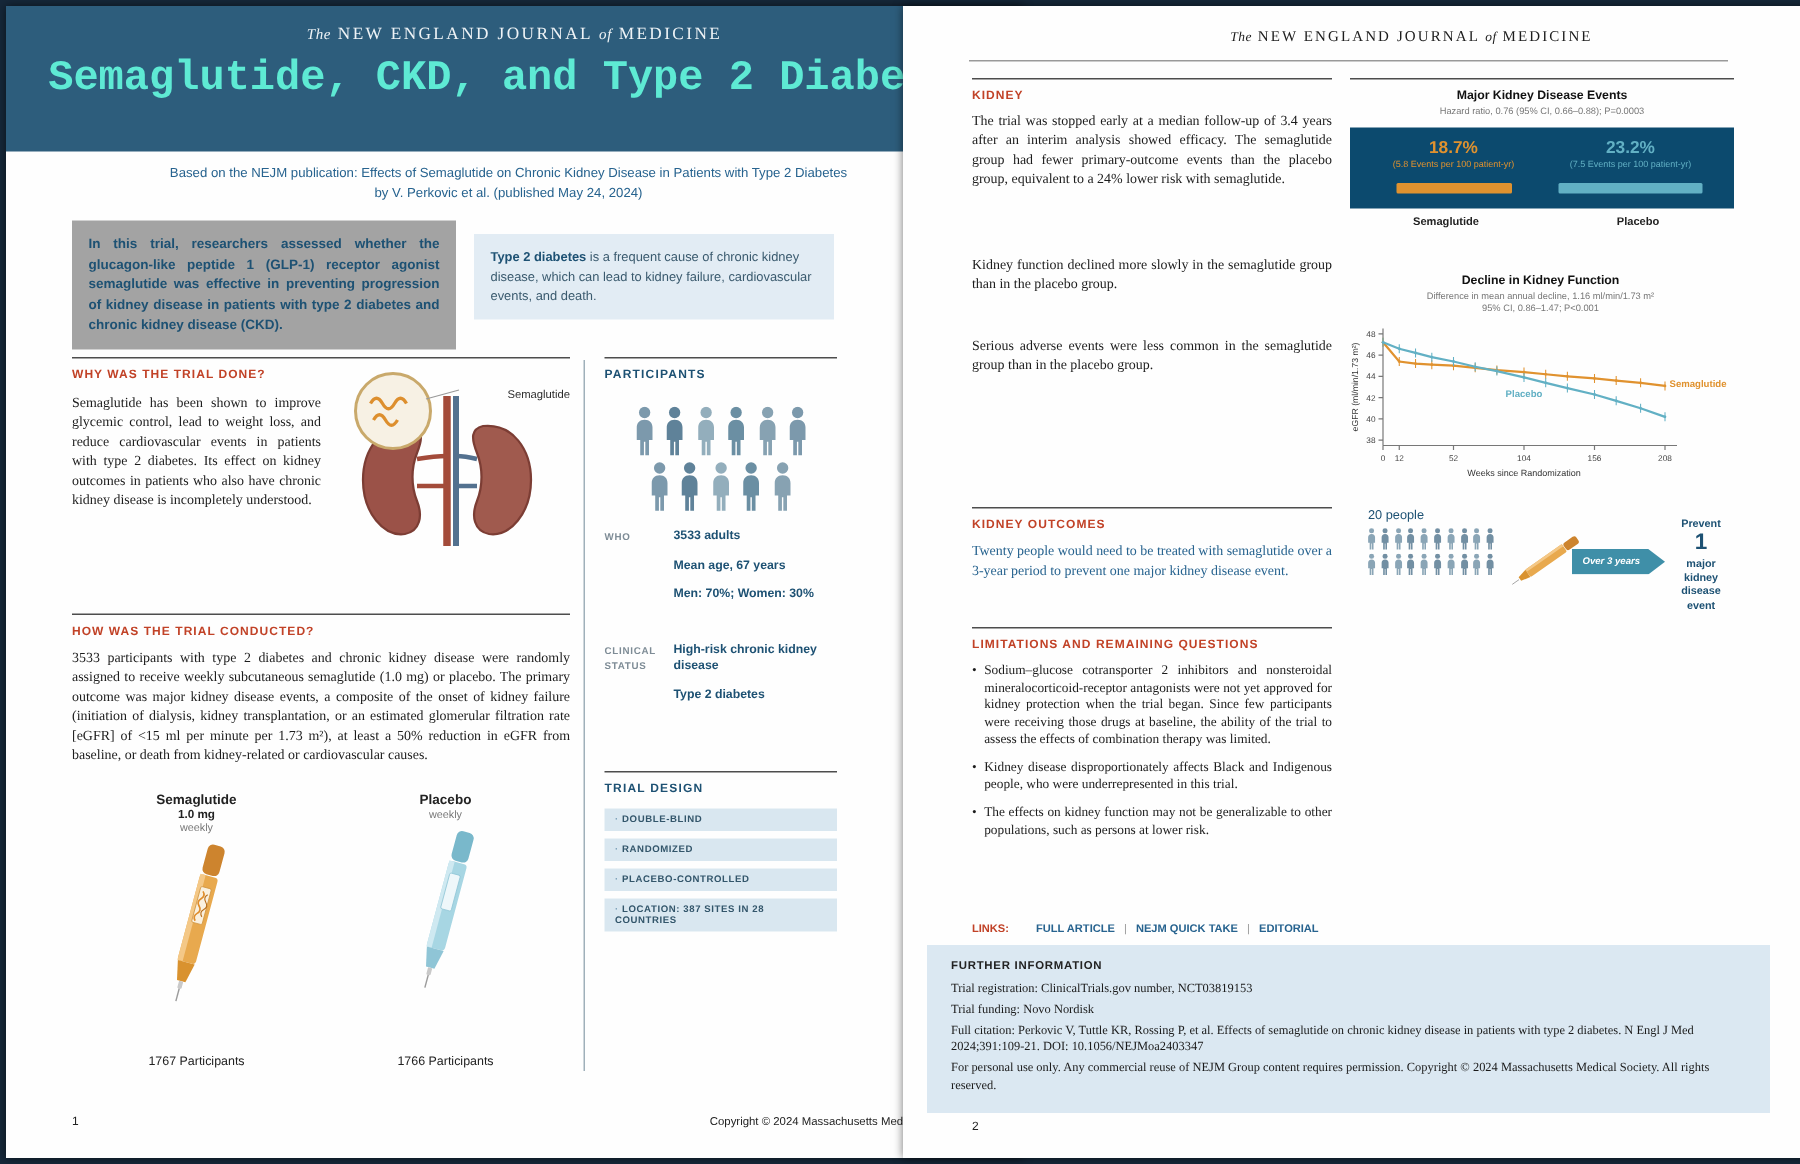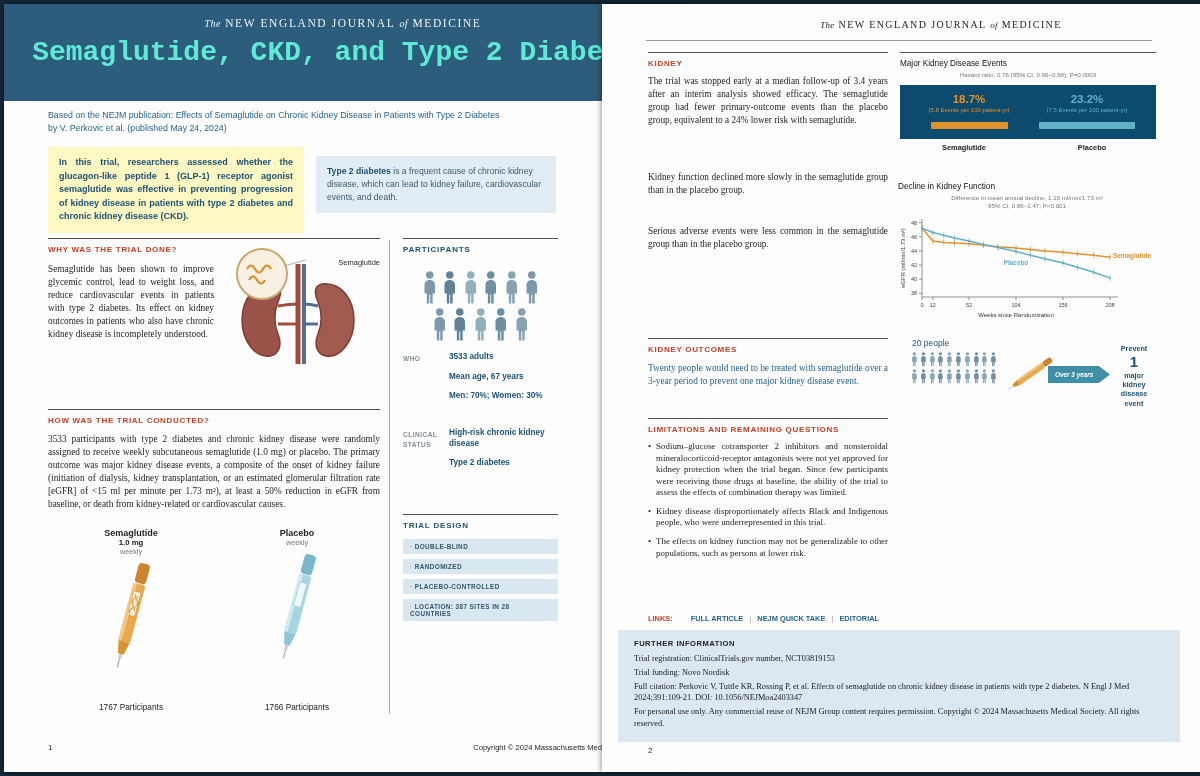--- a/index.html
+++ b/index.html
@@ -12,22 +12,22 @@
   .redhead{font-family:"Liberation Sans",sans-serif;font-weight:bold;font-size:8px;letter-spacing:.7px;color:#c14227}
   .bluehead{font-family:"Liberation Sans",sans-serif;font-weight:bold;font-size:8px;letter-spacing:.8px;color:#1d5173}
   .bodytext{font-size:9.3px;line-height:1.4;color:#1c1c1c;text-align:justify}
 
   
   .banner{position:absolute;top:0;left:0;width:100%;height:97px;background:#2d5d7c;text-align:center}
   .masthead{font-size:11.5px;letter-spacing:1.6px;color:#eef3f6;padding-top:13px}
   .masthead .it{font-style:italic;letter-spacing:.4px;font-size:10px}
   .banner .title{font-family:Liberation Mono, monospace;font-size:28px;font-weight:bold;color:#5eead4;margin-top:8px}
   .banner .subtitle{font-family:"Liberation Sans",sans-serif;font-size:8.5px;font-weight:bold;letter-spacing:2.6px;color:#b7d0de;margin-top:7px}
-  .based-on{position:absolute;top:105px;left:44px;right:30px;text-align:left;font-family:"Liberation Sans",sans-serif;font-size:8.8px;color:#27638f;line-height:1.5}
-  .intro-main{position:absolute;top:143px;left:44px;width:256px;background:#fef9c3;padding:9px 11px;font-family:"Liberation Sans",sans-serif;font-weight:bold;font-size:9px;line-height:1.5;color:#1d5173;text-align:justify}
+  .based-on{position:absolute;top:105px;left:22px;right:30px;text-align:center;font-family:"Liberation Sans",sans-serif;font-size:8.8px;color:#27638f;line-height:1.5}
+  .intro-main{position:absolute;top:143px;left:44px;width:256px;background:#a3a3a3;padding:9px 11px;font-family:"Liberation Sans",sans-serif;font-weight:bold;font-size:9px;line-height:1.5;color:#1d5173;text-align:justify}
   .intro-side{position:absolute;top:152px;left:312px;width:240px;background:#e2ecf4;padding:9px 11px;font-family:"Liberation Sans",sans-serif;font-size:8.6px;line-height:1.5;color:#3a5a6e}
   .intro-side b{color:#1d5173}
   .why-rule{top:234px;left:44px;width:332px}
   .why-head{position:absolute;top:241px;left:44px}
   .why-text{position:absolute;top:259px;left:44px;width:166px}
   .kidney-illo{position:absolute;top:238px;left:212px;width:164px;height:160px}
   .illo-label{position:absolute;top:16px;right:0;font-family:"Liberation Sans",sans-serif;font-size:7.5px;color:#2b2b2b}
   .how-rule{top:405px;left:44px;width:332px}
   .how-head{position:absolute;top:412px;left:44px}
   .how-text{position:absolute;top:429px;left:44px;width:332px}
@@ -60,21 +60,21 @@
   
   .masthead2{position:absolute;top:15px;left:0;width:100%;text-align:center;font-size:10px;letter-spacing:1.4px;color:#1c1c1c}
   .masthead2 .it{font-style:italic;letter-spacing:.3px;font-size:9px}
   .mast2-rule{top:36px;left:44px;width:506px;background:#9a9a9a}
   .res-rule{top:48px;left:46px;width:240px}
   .res-head{position:absolute;top:55px;left:46px}
   .res-p{position:absolute;left:46px;width:240px}
   .res-p1{top:71px}.res-p2{top:167px}.res-p3{top:221px}
   .fig1{position:absolute;top:48px;left:298px;width:256px}
   .hrule{height:1px;background:#4d4d4d}
-  .f1-title,.f2-title{font-family:"Liberation Sans",sans-serif;font-weight:normal;font-size:8.2px;color:#111;margin-top:6px}
+  .f1-title,.f2-title{text-align:center;font-family:"Liberation Sans",sans-serif;font-weight:bold;font-size:8.2px;color:#111;margin-top:6px}
   .f1-sub,.f2-sub{text-align:center;font-family:"Liberation Sans",sans-serif;font-size:6.2px;color:#777;margin-top:3px;line-height:1.35}
   .f1-box{margin-top:6px;background:#0c4a6e;display:flex;padding:8px 10px 10px}
   .f1-col{flex:1;text-align:center}
   .f1-pct{font-family:"Liberation Sans",sans-serif;font-weight:bold;font-size:11.5px}
   .f1-note{font-family:"Liberation Sans",sans-serif;font-size:6px;line-height:1.3;margin-top:2px}
   .f1-bar{height:7px;border-radius:1px;margin:7px auto 0}
   .f1-labels{display:flex;margin-top:4px}
   .f1-lab{flex:1;text-align:center;font-family:"Liberation Sans",sans-serif;font-weight:bold;font-size:7.4px;color:#222}
   .fig2{position:absolute;top:172px;left:296px;width:258px}
   #egfr-svg{width:258px;height:104px;margin-top:4px;display:block}

